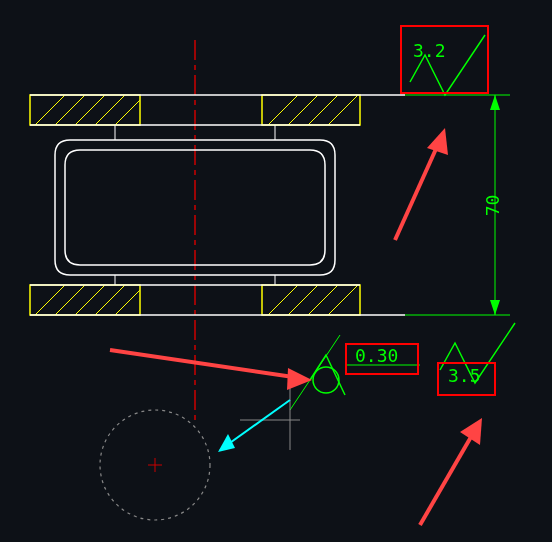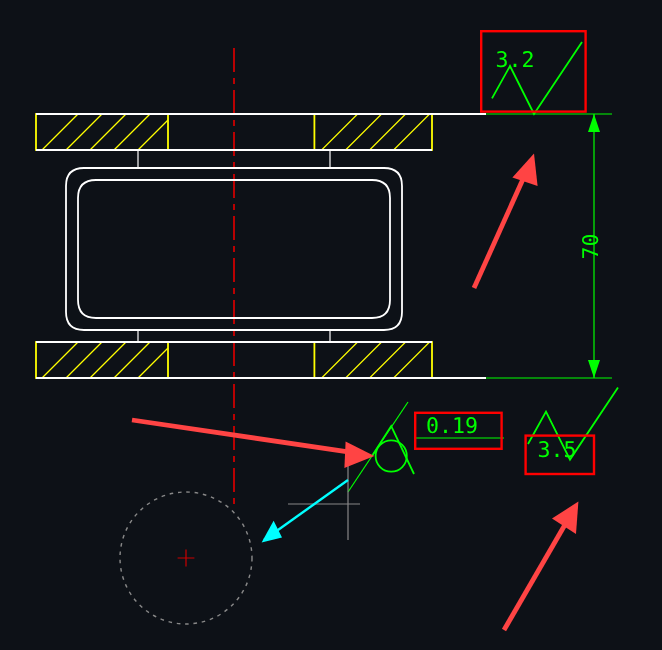--- a/index.html
+++ b/index.html
@@ -131,20 +131,20 @@
     <polygon points="312,380 288,368 287,390" fill="#ff4444"></polygon>
 
     <line x1="420" y1="525" x2="475" y2="430" stroke="#ff4444" stroke-width="4"></line>
     <polygon points="482,418 460,432 480,445" fill="#ff4444"></polygon>
   </g>
 
 </svg>
 
 <div class="dim-text" style="left:413px; top:40px;">3.2</div>
 <div class="dim-text" style="left:482px; top:195px; transform:rotate(-90deg);">70</div>
-<div class="dim-text" style="left:355px; top:345px;">0.19</div>
+<div class="dim-text" style="left:355px; top:345px;">0.30</div>
 <div class="dim-text" style="left:448px; top:365px;">3.5</div>
 
 <div class="callout-box" style="left:400px; top:25px; width:85px; height:65px;"></div>
 <div class="callout-box" style="left:345px; top:343px; width:70px; height:28px;"></div>
 <div class="callout-box" style="left:437px; top:362px; width:55px; height:30px;"></div>
 
 </div>
 
 </body></html>

